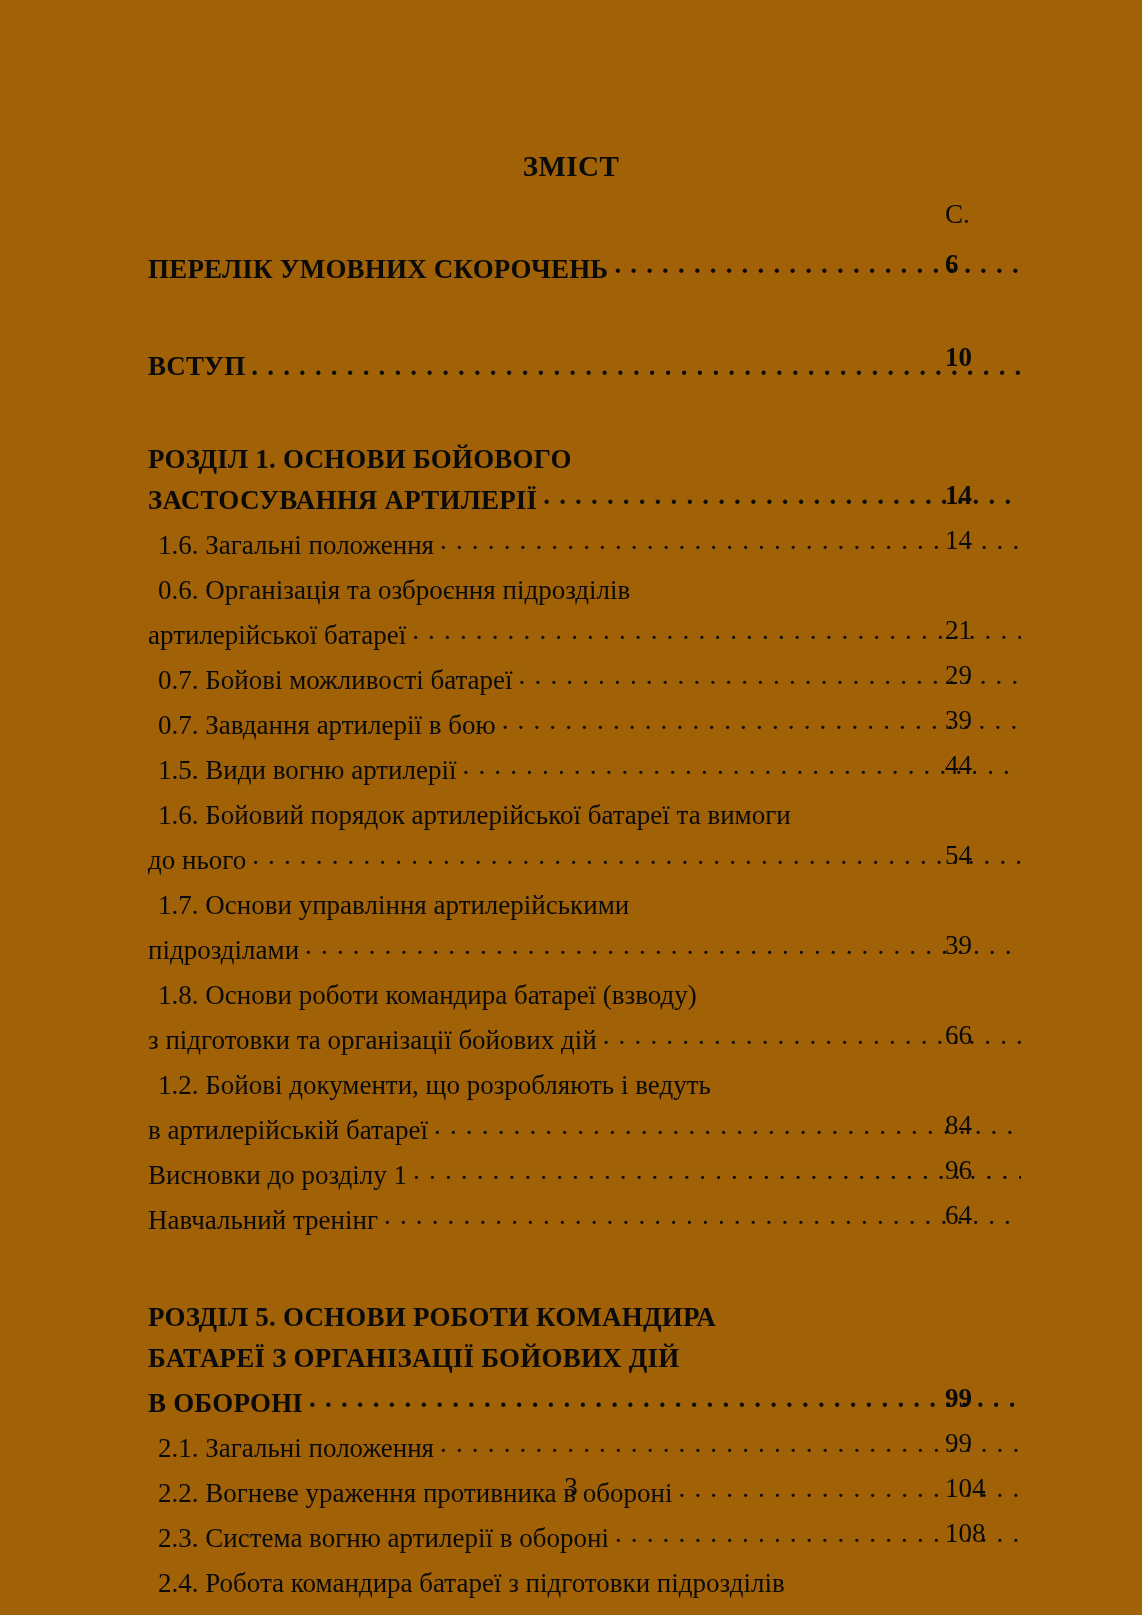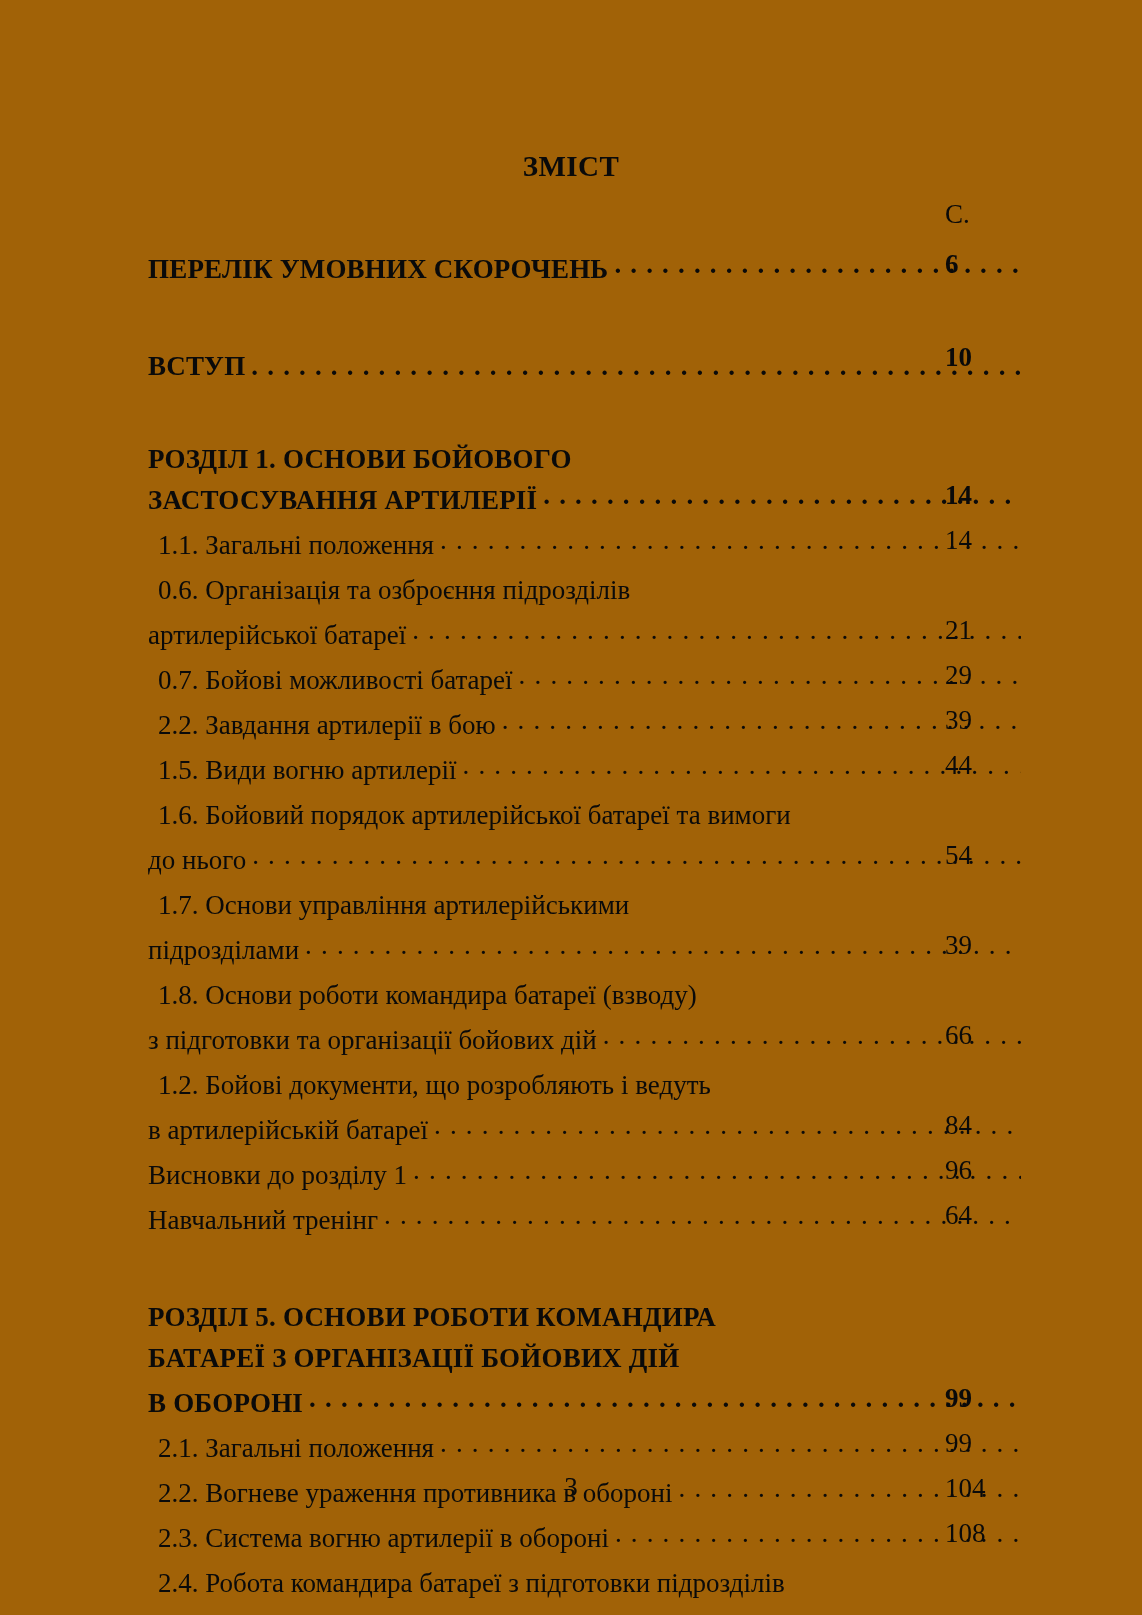--- a/index.html
+++ b/index.html
@@ -164,21 +164,21 @@
           <span class="leader hidden"></span>
         </div>
         <div class="line bold caps">
           <span class="txt">ЗАСТОСУВАННЯ АРТИЛЕРІЇ</span>
           <span class="leader"></span>
           <span class="pageno">14</span>
         </div>
       </div>
       <div class="entry">
         <div class="line indent">
-          <span class="txt">1.1. Загальні положення</span>
+          <span class="txt">1.6. Загальні положення</span>
           <span class="leader"></span>
           <span class="pageno">14</span>
         </div>
       </div>
       <div class="entry">
         <div class="line indent">
           <span class="txt">0.6. Організація та озброєння підрозділів</span>
           <span class="leader hidden"></span>
         </div>
         <div class="line">
@@ -189,21 +189,21 @@
       </div>
       <div class="entry">
         <div class="line indent">
           <span class="txt">0.7. Бойові можливості батареї</span>
           <span class="leader"></span>
           <span class="pageno">29</span>
         </div>
       </div>
       <div class="entry">
         <div class="line indent">
-          <span class="txt">2.2. Завдання артилерії в бою</span>
+          <span class="txt">0.7. Завдання артилерії в бою</span>
           <span class="leader"></span>
           <span class="pageno">39</span>
         </div>
       </div>
       <div class="entry">
         <div class="line indent">
           <span class="txt">1.5. Види вогню артилерії</span>
           <span class="leader"></span>
           <span class="pageno">44</span>
         </div>

